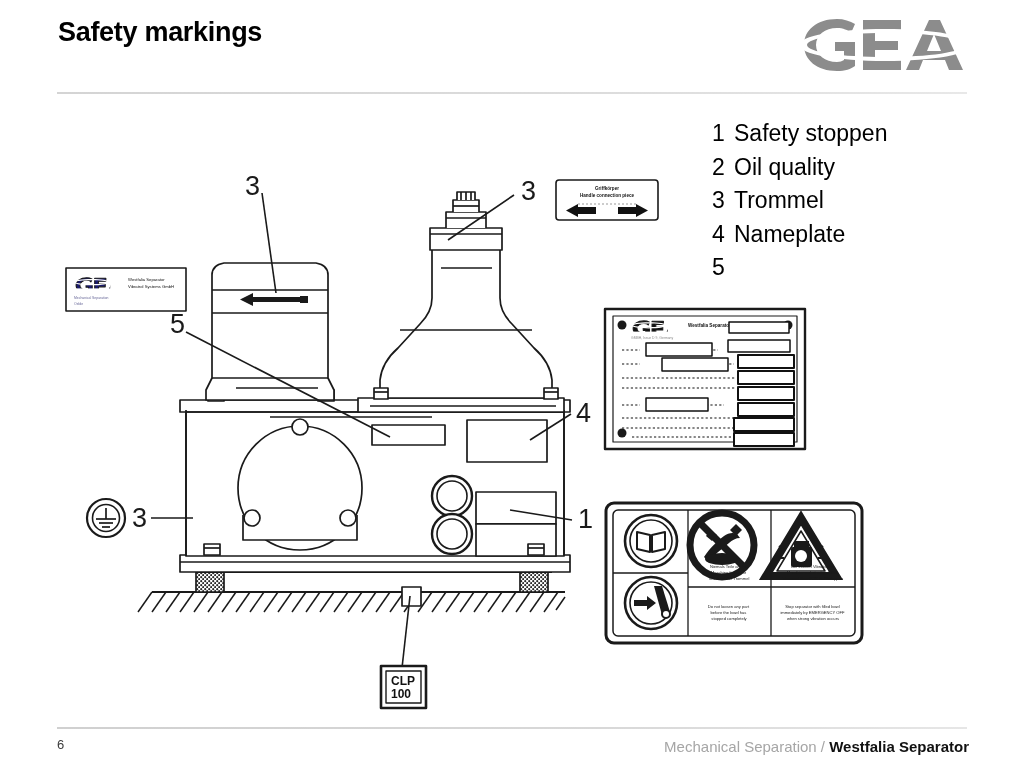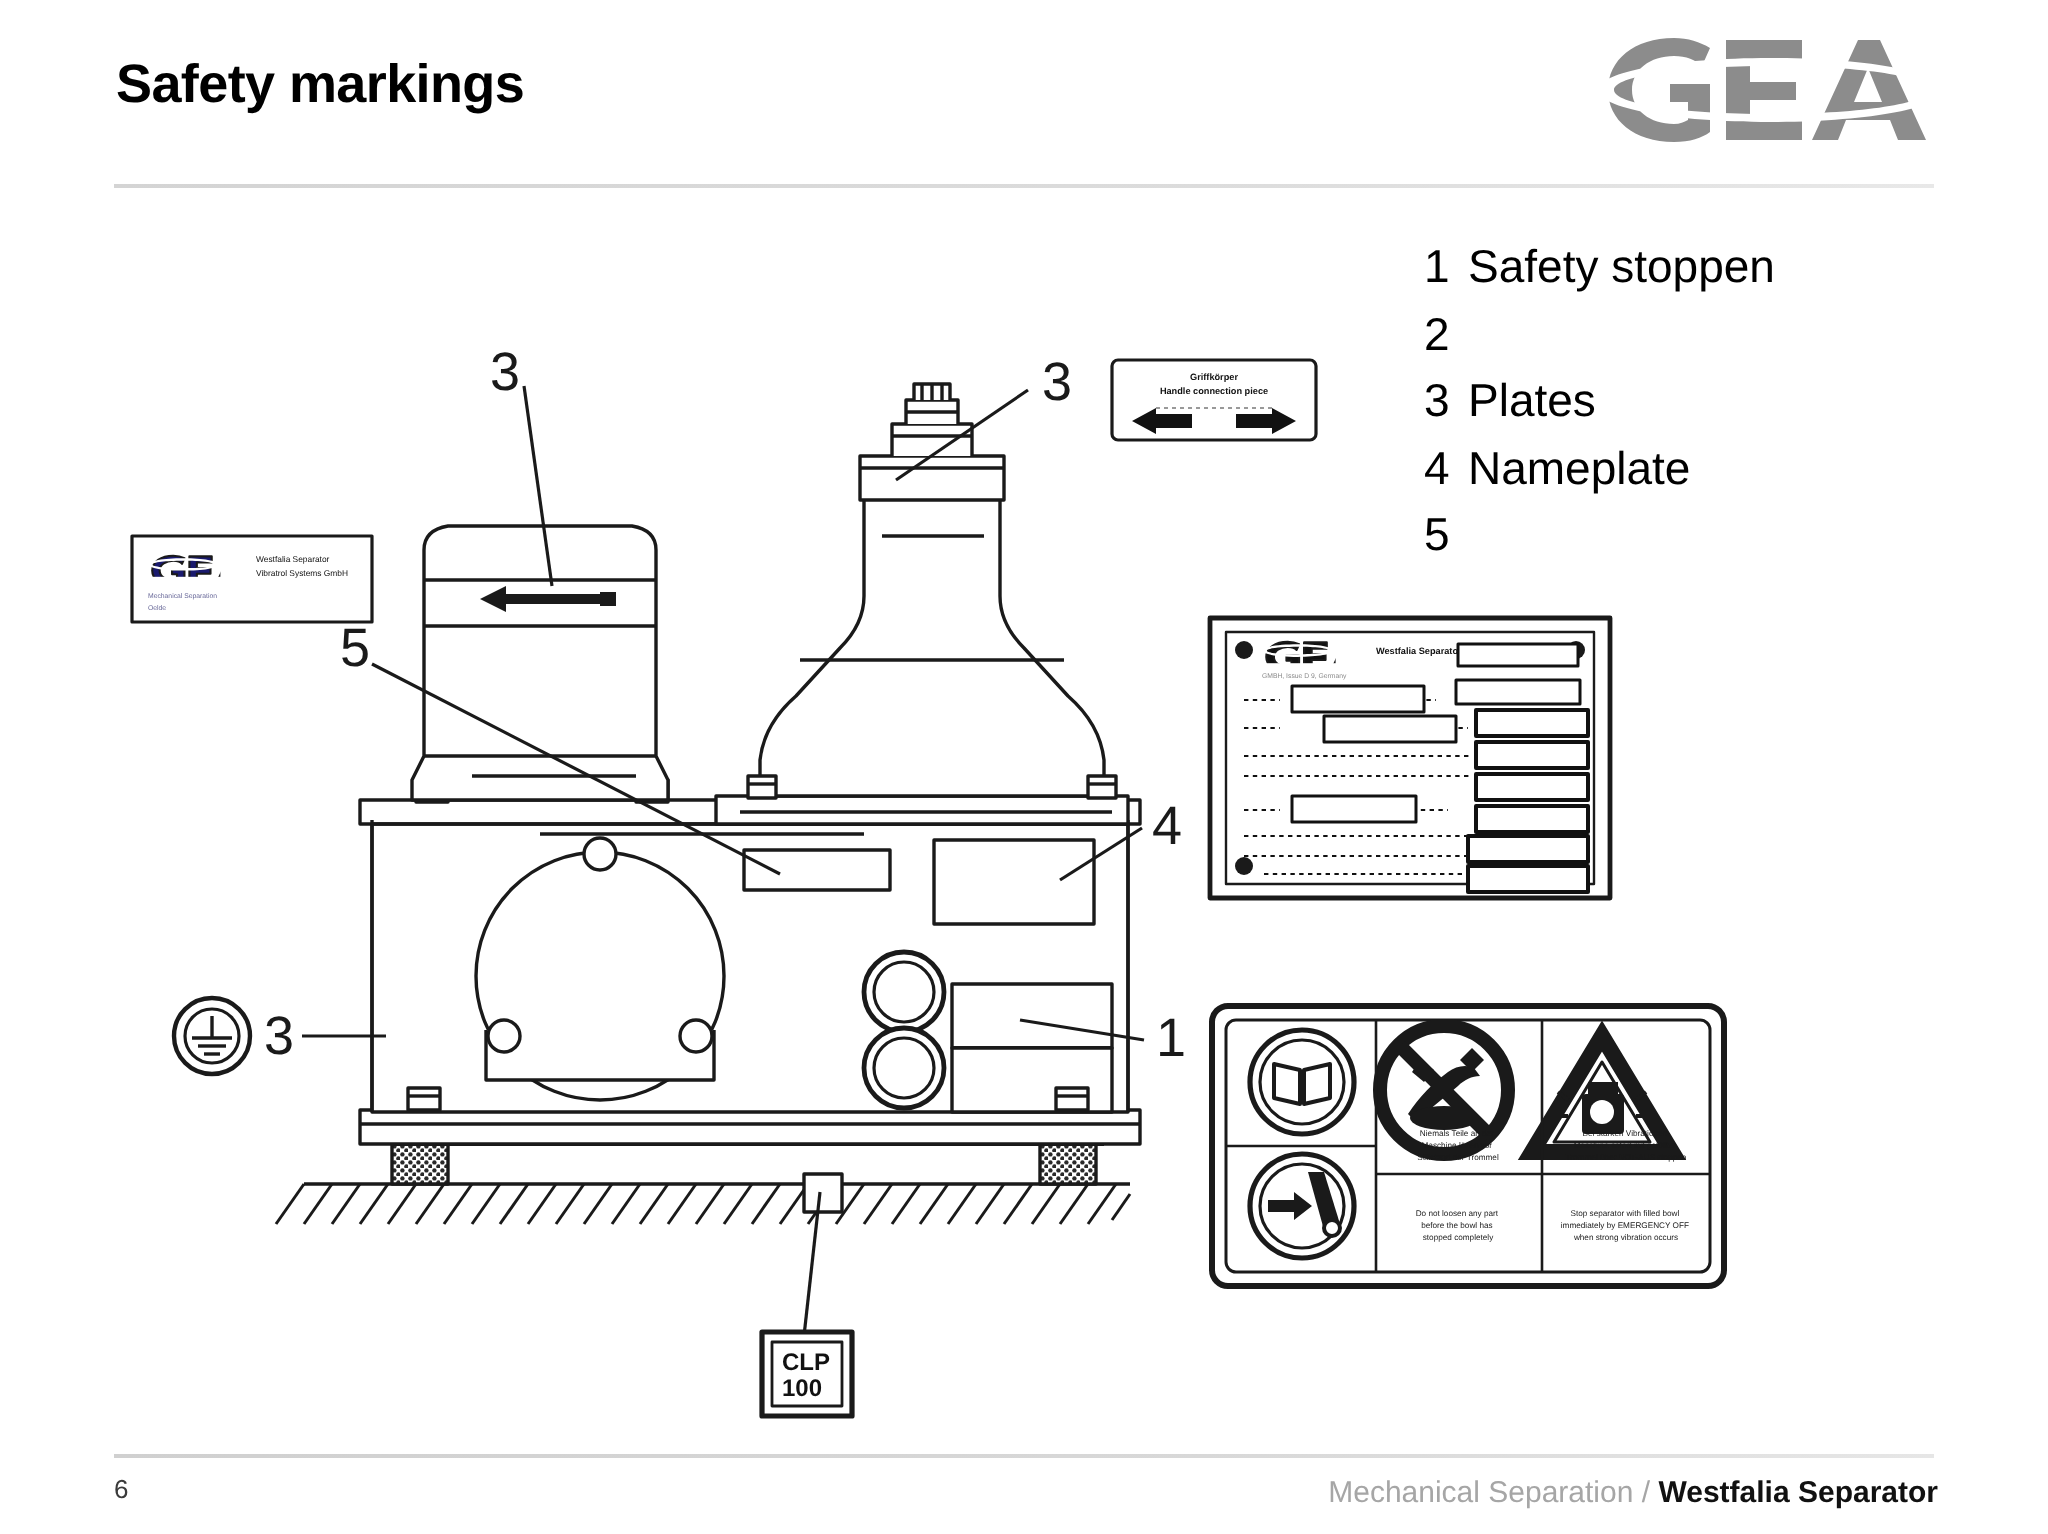--- a/index.html
+++ b/index.html
@@ -12,21 +12,21 @@
     height: 767px;
     position: relative;
     font-family: "Liberation Sans", sans-serif;
     overflow: hidden;
   }
 
   
   #slide-title {
     position: absolute;
     left: 58px;
-    top: 27px;
+    top: 17px;
     font-size: 27px;
     font-weight: bold;
     color: #000000;
     letter-spacing: -0.3px;
   }
   #gea-logo-header {
     position: absolute;
     right: 46px;
     top: 14px;
     width: 185px;
@@ -129,24 +129,25 @@
 
 <div id="header-divider"></div>
 
 <div id="legend">
   <div class="legend-row">
     <span class="legend-num">1</span>
     <span class="legend-label">Safety stoppen</span>
   </div>
   <div class="legend-row">
     <span class="legend-num">2</span>
+    <span class="legend-label">Oil quality</span>
   </div>
   <div class="legend-row">
     <span class="legend-num">3</span>
-    <span class="legend-label">Plates</span>
+    <span class="legend-label">Trommel</span>
   </div>
   <div class="legend-row">
     <span class="legend-num">4</span>
     <span class="legend-label">Nameplate</span>
   </div>
   <div class="legend-row">
     <span class="legend-num">5</span>
   </div>
 </div>
 

